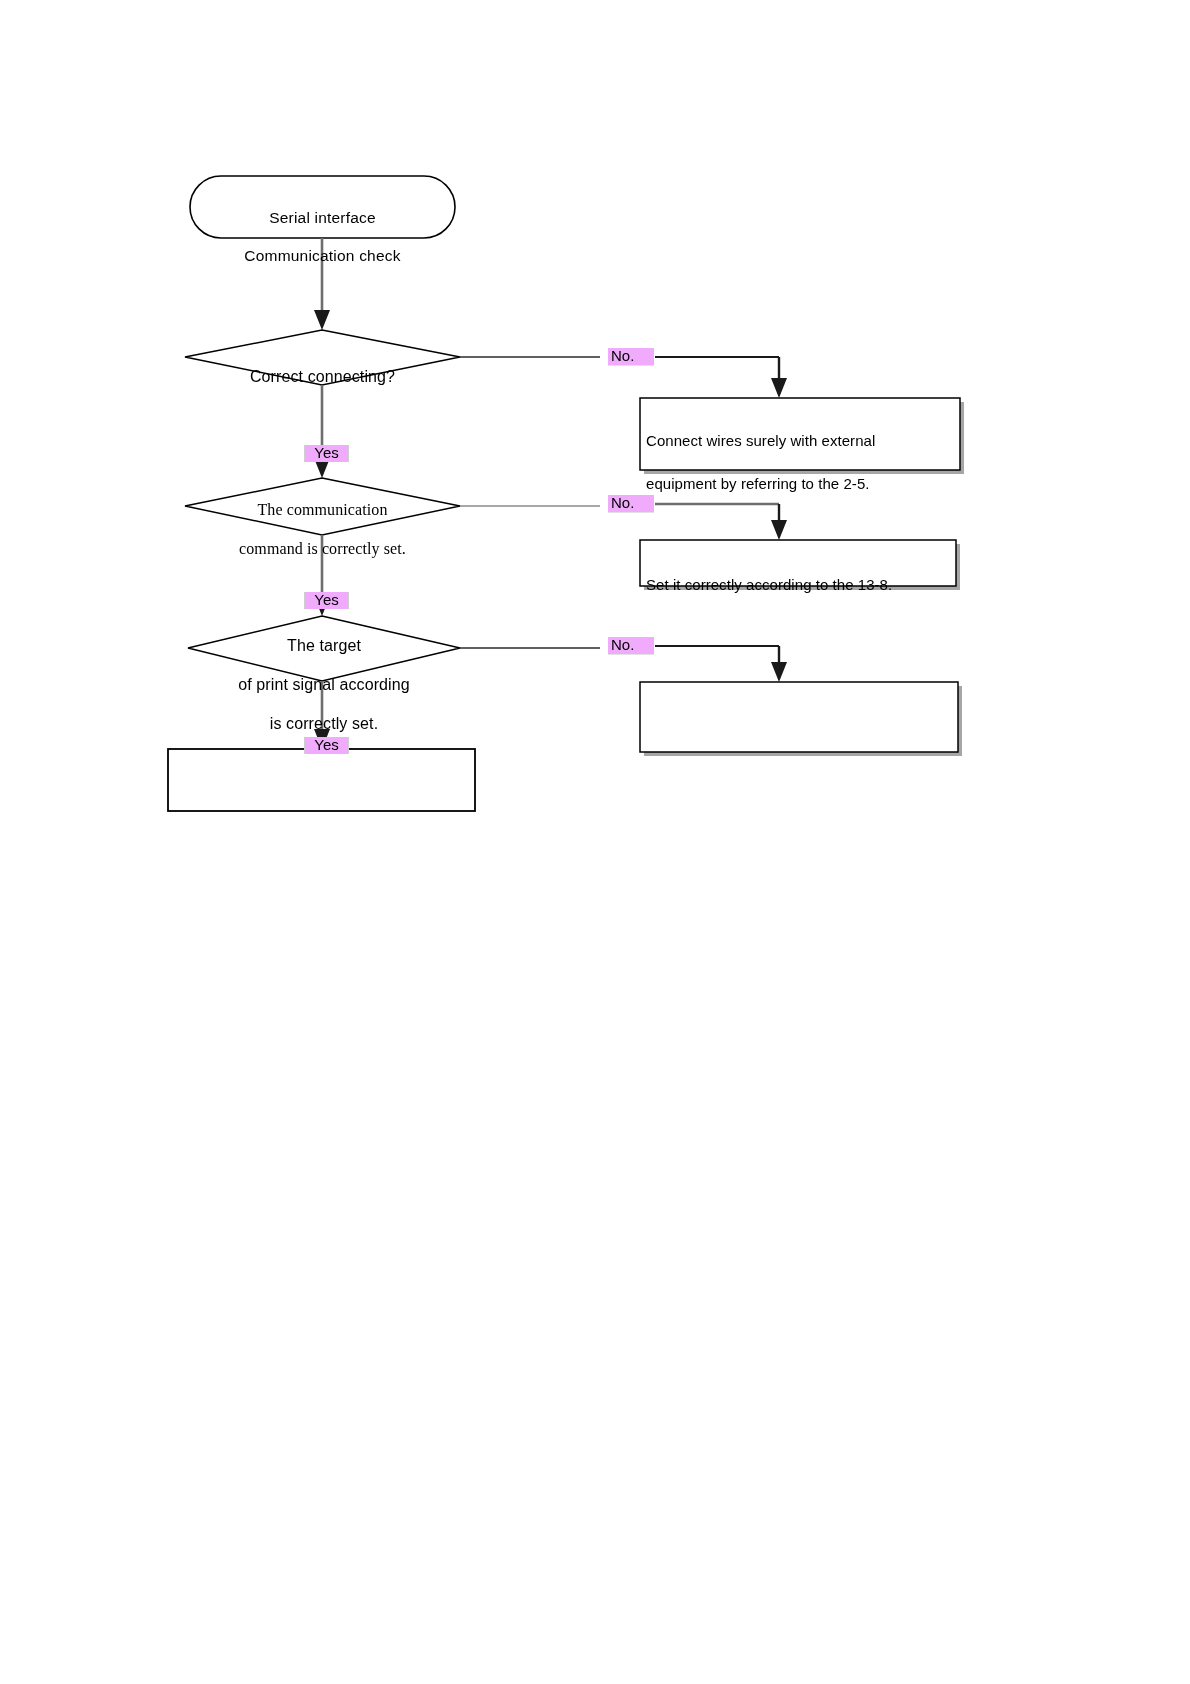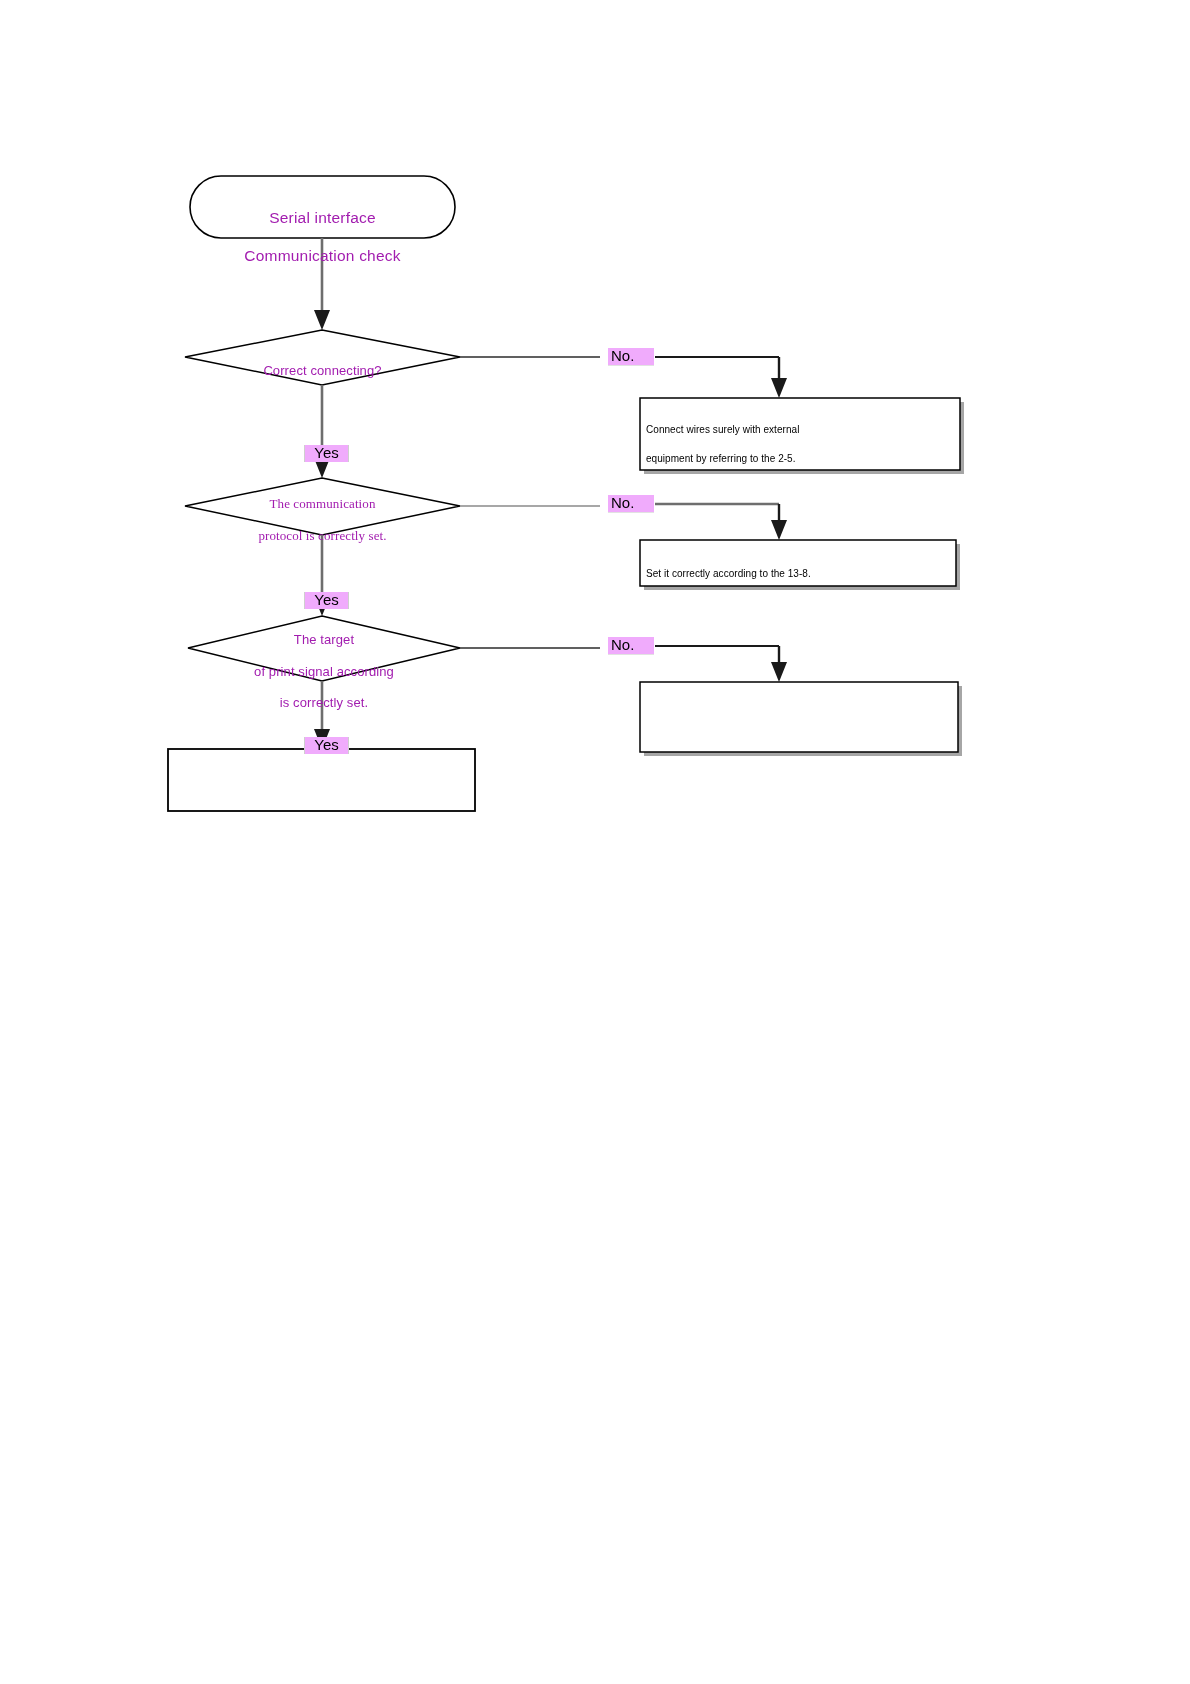--- a/index.html
+++ b/index.html
@@ -24,36 +24,36 @@
     top: 0;
     width: 1190px;
     height: 1684px;
   }
 
   
   .node-text {
     position: absolute;
     text-align: center;
     line-height: 1.22;
-    color: #a21caf;
+    color: #000000;
     white-space: pre-line;
     pointer-events: none;
   }
 
   .terminator-text {
     font-size: 15.5px;
     letter-spacing: 0.2px;
   }
   .decision-text {
-    font-size: 13px;
+    font-size: 16px;
     letter-spacing: 0.1px;
   }
   .action-text {
     position: absolute;
-    font-size: 10px;
+    font-size: 15px;
     line-height: 1.42;
     text-align: left;
     letter-spacing: 0.05px;
     white-space: pre-line;
   }
   .edge-label {
     position: absolute;
     font-size: 15px;
     text-align: center;
     background: #f0abfc;
@@ -127,21 +127,21 @@
     <div>Serial interface</div>
     <div>Communication check</div>
   </div>
 
   <div class="node-text decision-text" style="left:185px; top:347px; width:275px;">
     <div>Correct connecting?</div>
   </div>
 
   <div class="node-text decision-text" style="left:185px; top:480px; width:275px;font-family:Liberation Serif, serif;">
     <div>The communication</div>
-    <div>protocol is correctly set.</div>
+    <div>command is correctly set.</div>
   </div>
 
   <div class="node-text decision-text" style="left:188px; top:616px; width:272px;">
     <div>The target</div>
     <div>of print signal according</div>
     <div>is correctly set.</div>
   </div>
 
   <div class="edge-label yes" style="left:304px; top:418px; width:37px;">Yes</div>
   <div class="edge-label yes" style="left:304px; top:565px; width:37px;">Yes</div>

